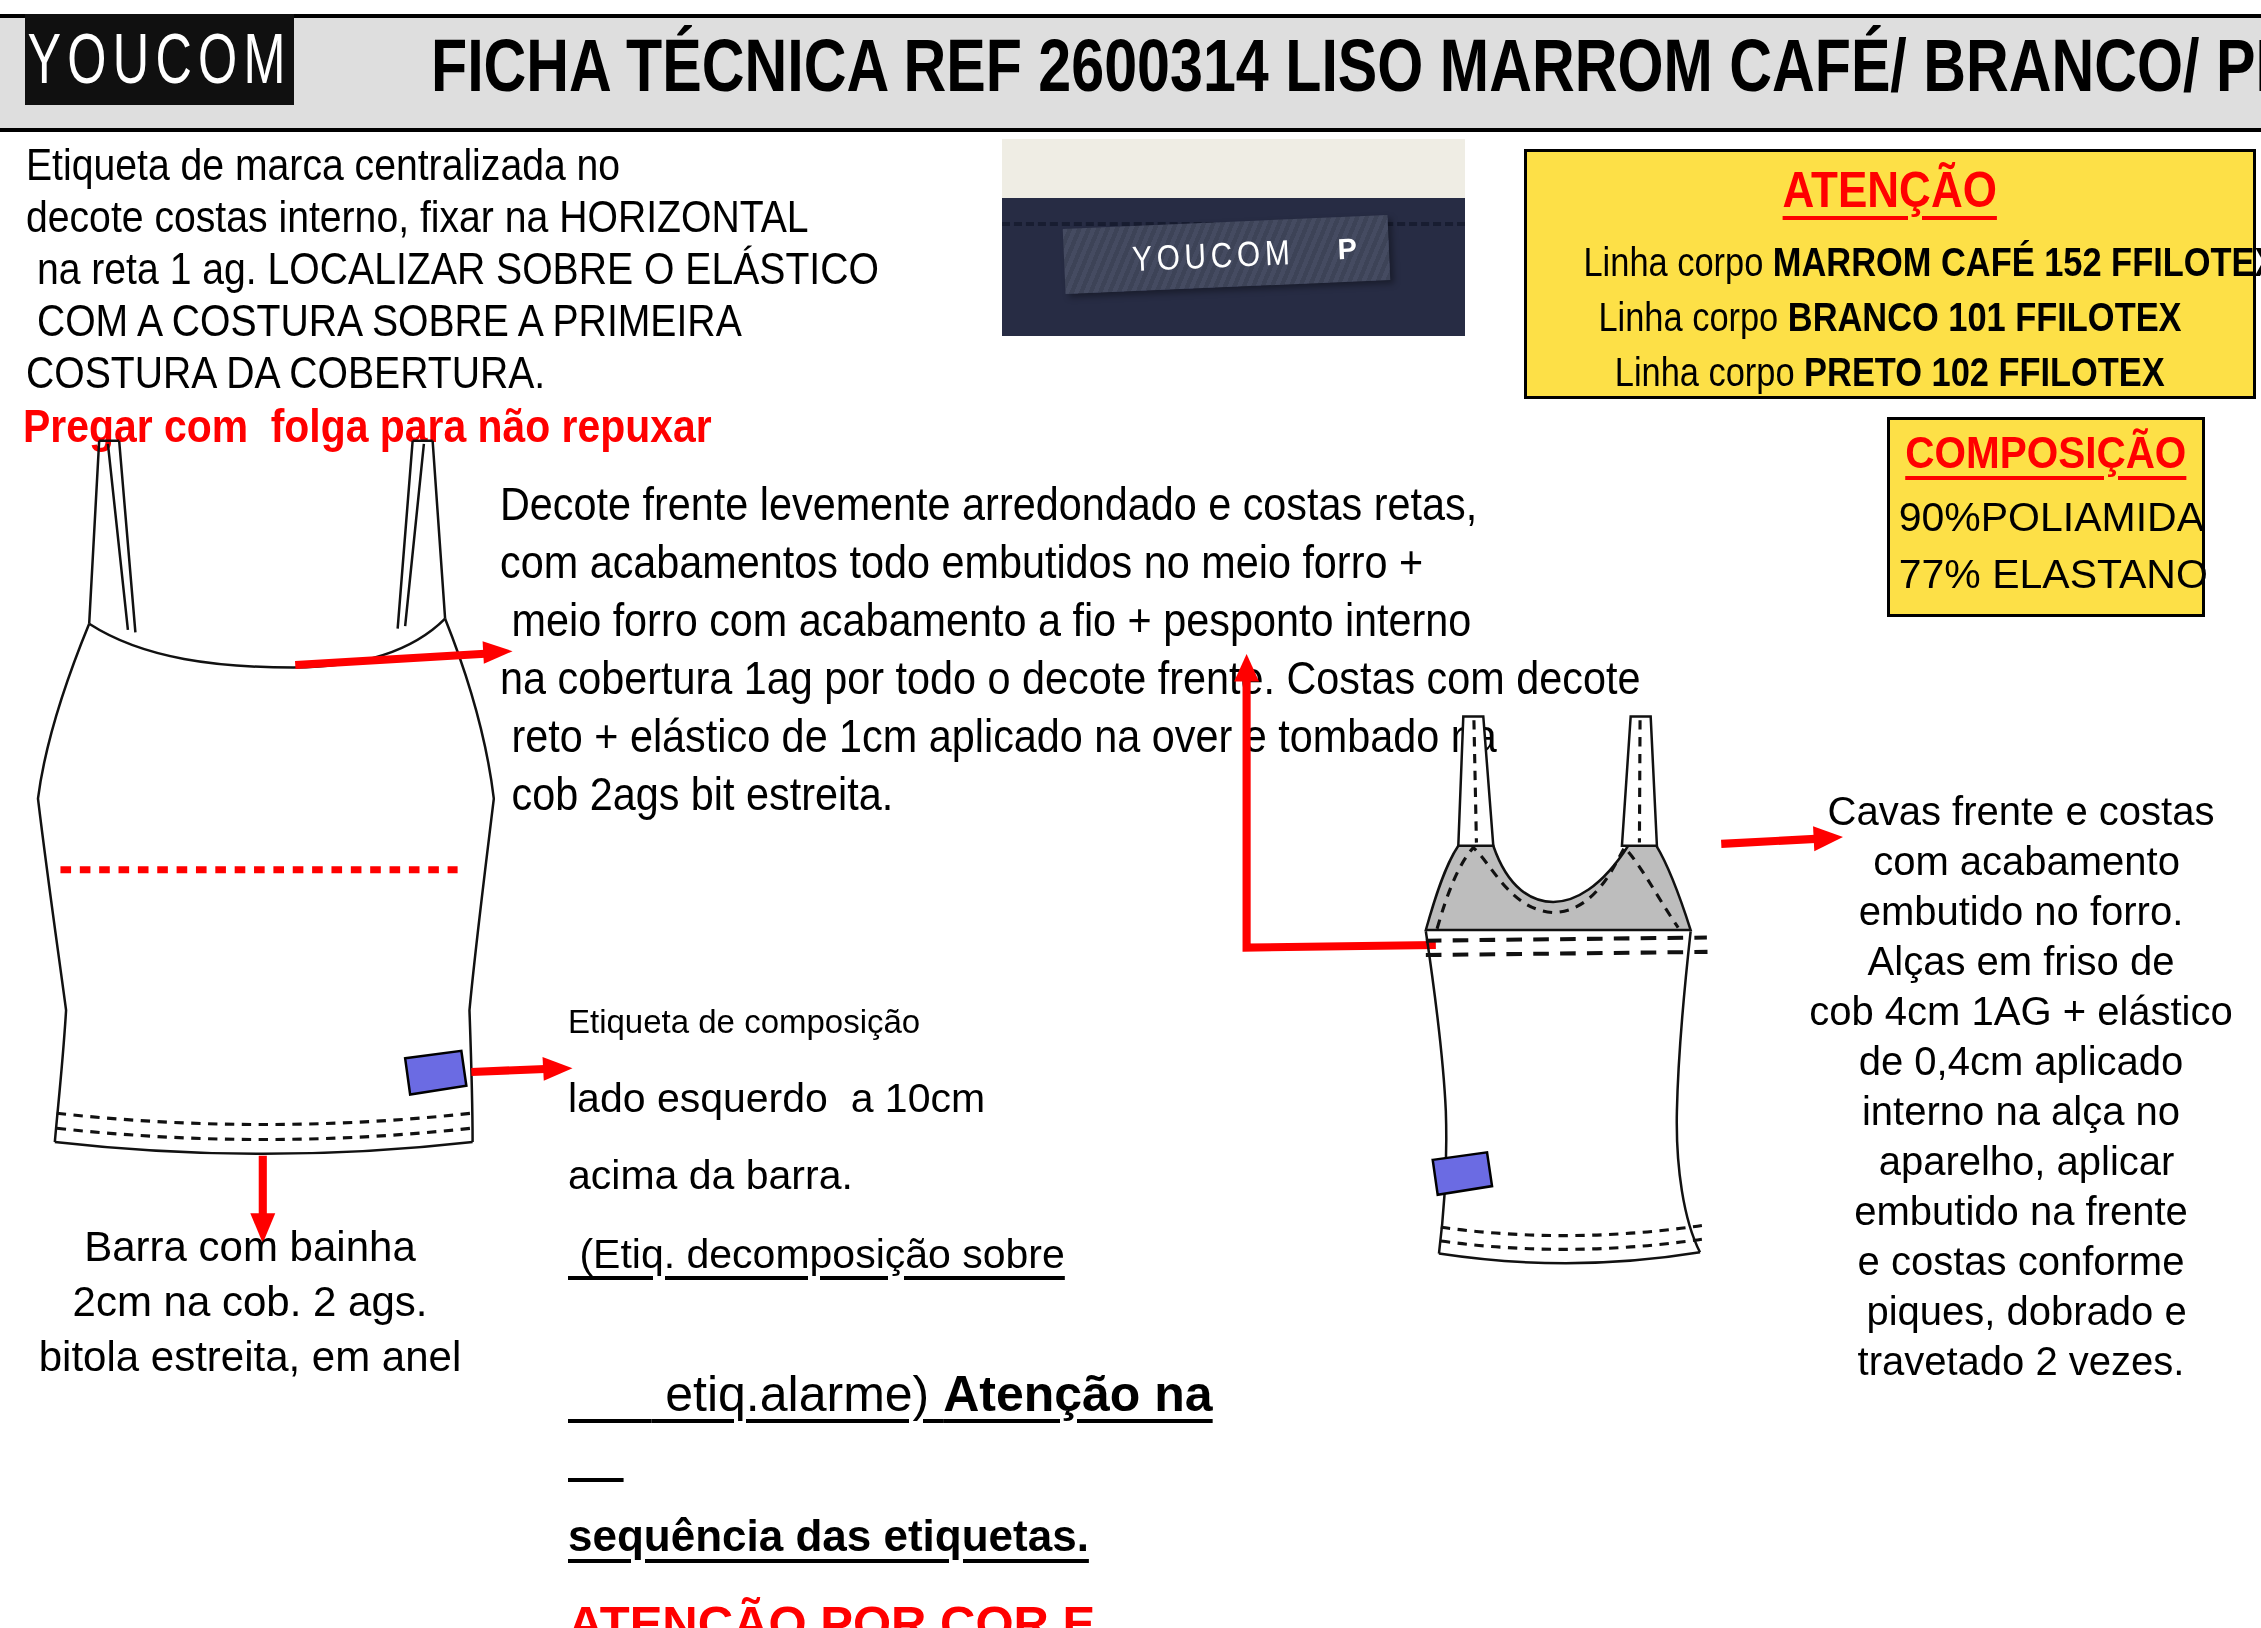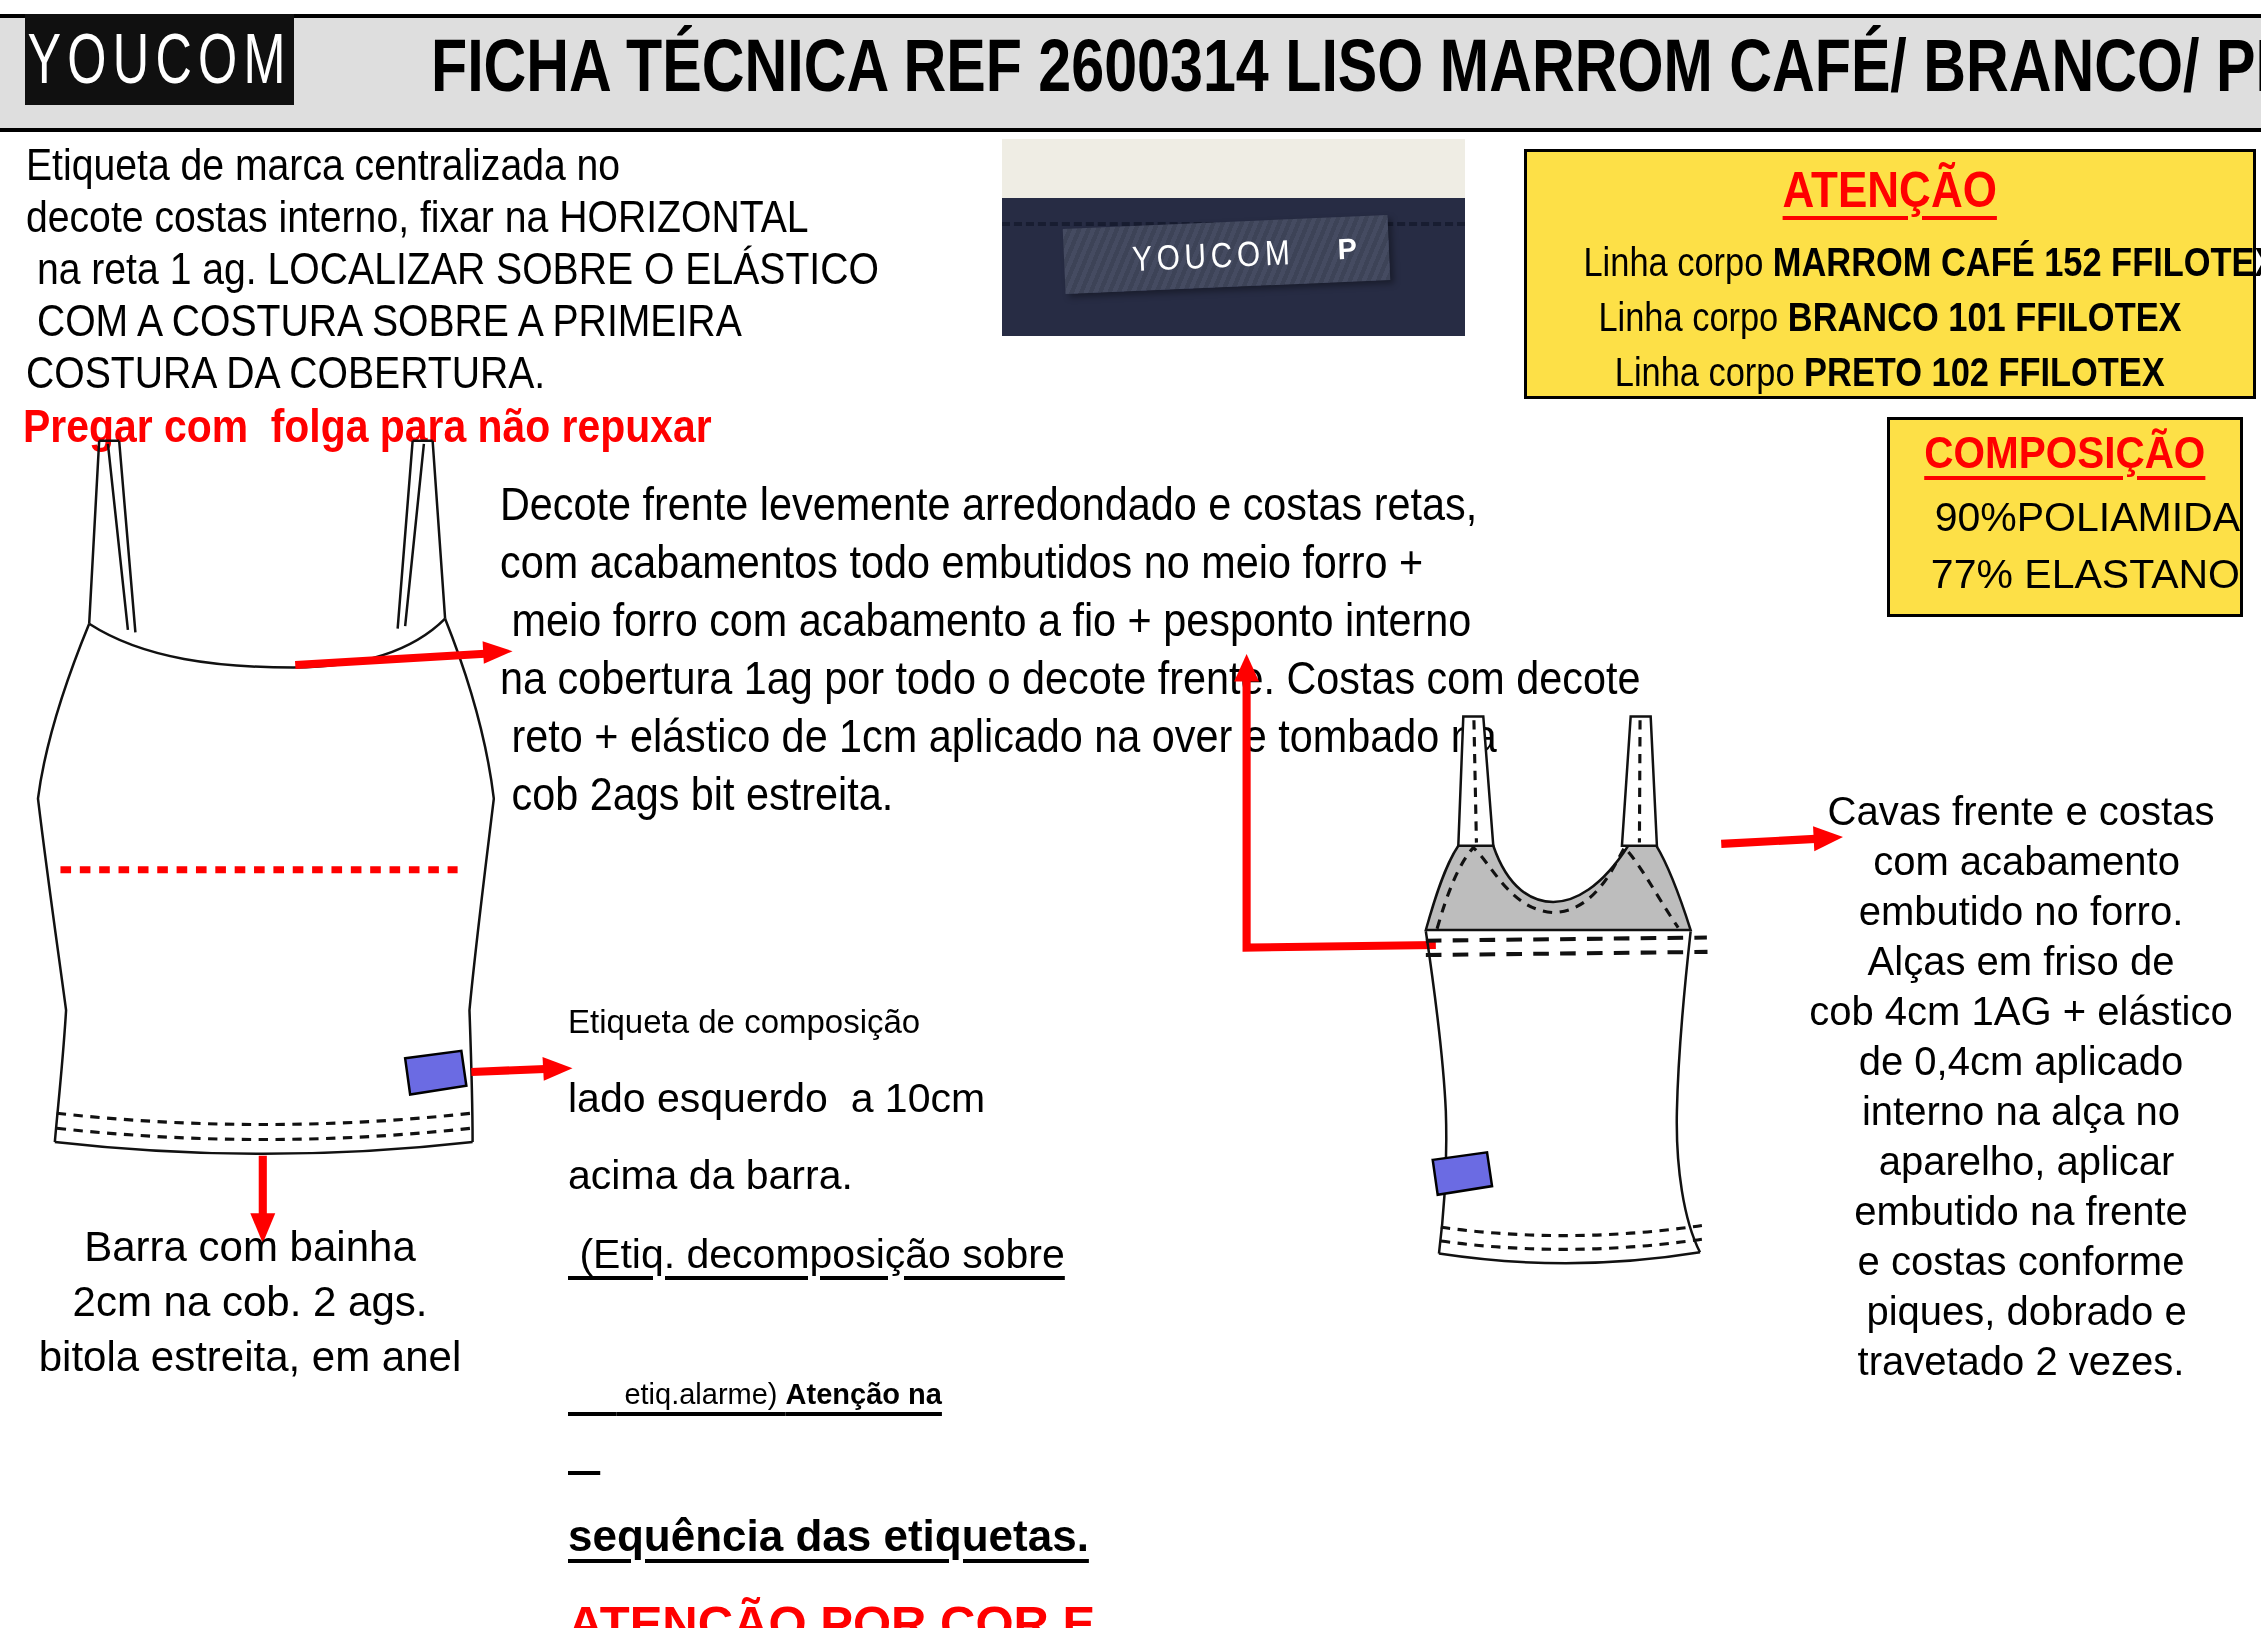--- a/index.html
+++ b/index.html
@@ -101,21 +101,21 @@
       <span><span>Linha corpo </span><span class="b">MARROM CAFÉ 152 FFILOTEX</span></span>
     </div>
     <div class="atn-line">
       <span><span>Linha corpo </span><span class="b">BRANCO 101 FFILOTEX</span></span>
     </div>
     <div class="atn-line">
       <span><span>Linha corpo </span><span class="b">PRETO 102 FFILOTEX</span></span>
     </div>
   </div>
 
-  <div class="box" style="left:1887px;top:417px;width:356px;height:200px;">
+  <div class="box" style="left:1887px;top:417px;width:318px;height:200px;">
     <span class="comp-title">
       <span>COMPOSIÇÃO</span>
     </span>
     <div class="comp-line" style="margin-top:11.2px;">90%POLIAMIDA</div>
     <div class="comp-line">77% ELASTANO</div>
   </div>
 
   <div class="abs" style="left:500px;top:475px;">
     <span class="cond" style="transform:scaleX(.88);font-size:47px;line-height:58px;">Decote frente levemente arredondado e costas retas,
 com acabamentos todo embutidos no meio forro +
@@ -174,21 +174,21 @@
       <path class="redline" d="M817,312 L968,304"></path>
       <path class="redhead" d="M964,284 L1012,301 L966,324 Z"></path>
     </g>
   </svg>
 
   <div class="abs pre" style="left:568px;top:972px;">
     <div style="font-size:33px;line-height:55px;">Etiqueta de composição</div>
     <div style="font-size:41px;line-height:55px;">lado esquerdo  a 10cm</div>
     <div style="font-size:41px;line-height:55px;">acima da barra.</div>
     <div class="u" style="font-size:41px;line-height:59px;"> (Etiq. decomposição sobre</div>
-    <div class="u" style="font-size:29px;line-height:59px;">
+    <div class="u" style="font-size:50px;line-height:59px;">
       <span> etiq.alarme) </span><span class="b">Atenção na</span>
     </div>
     <div class="u b" style="font-size:44px;line-height:62px;">sequência das etiquetas.</div>
     <div class="u b red" style="font-size:49px;line-height:69px;">ATENÇÃO POR COR E</div>
     
   </div>
 
   <div class="abs pre" style="left:19px;top:1219px;width:462px;text-align:center;font-size:42px;line-height:55px;">Barra com bainha
  2cm na cob. 2 ags. 
 bitola estreita, em anel</div>

